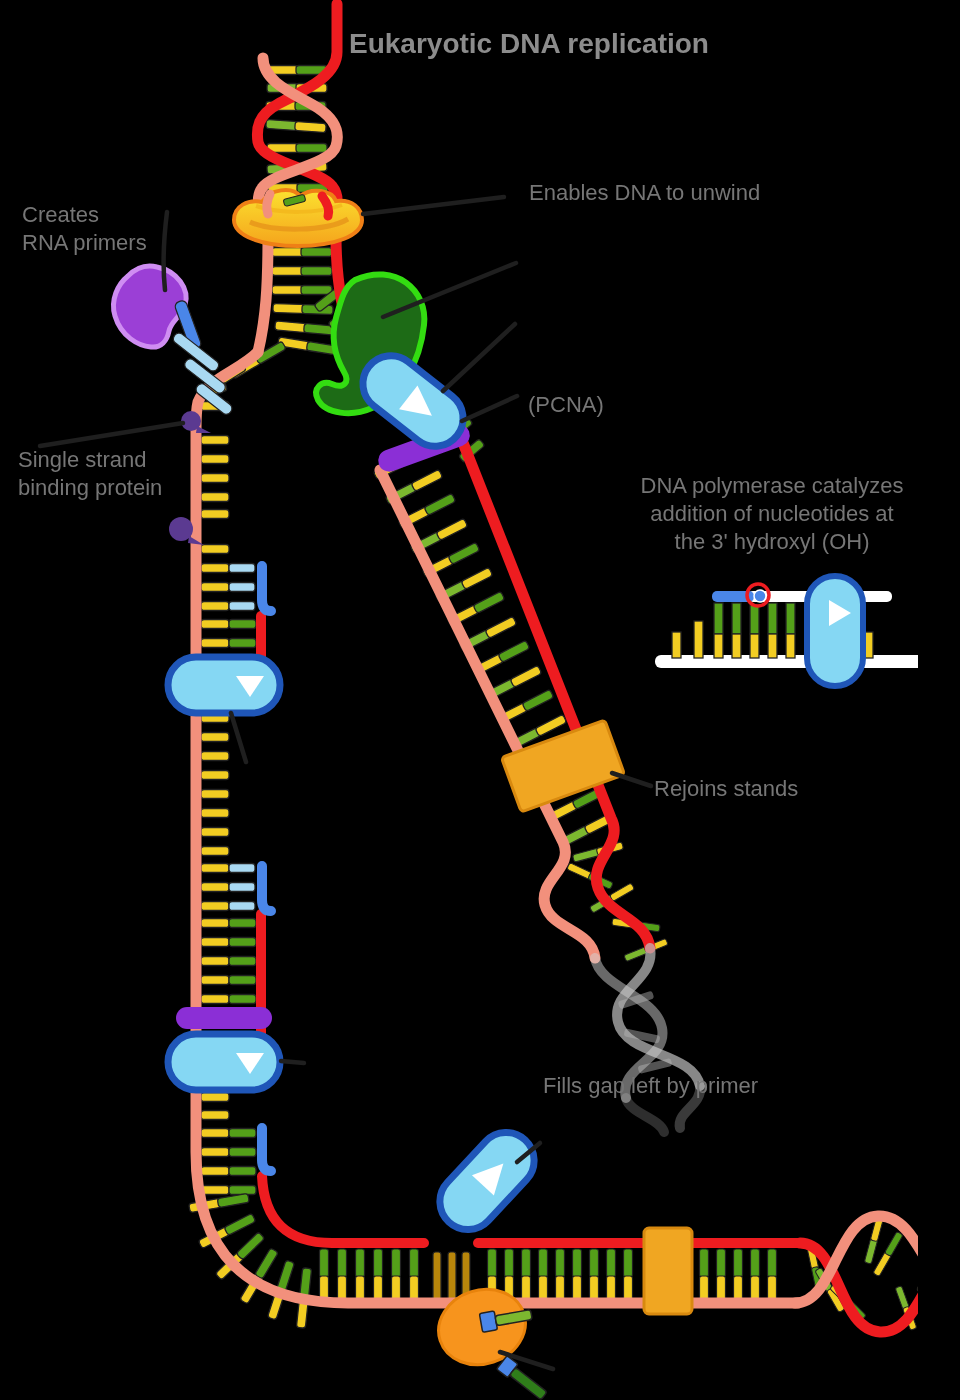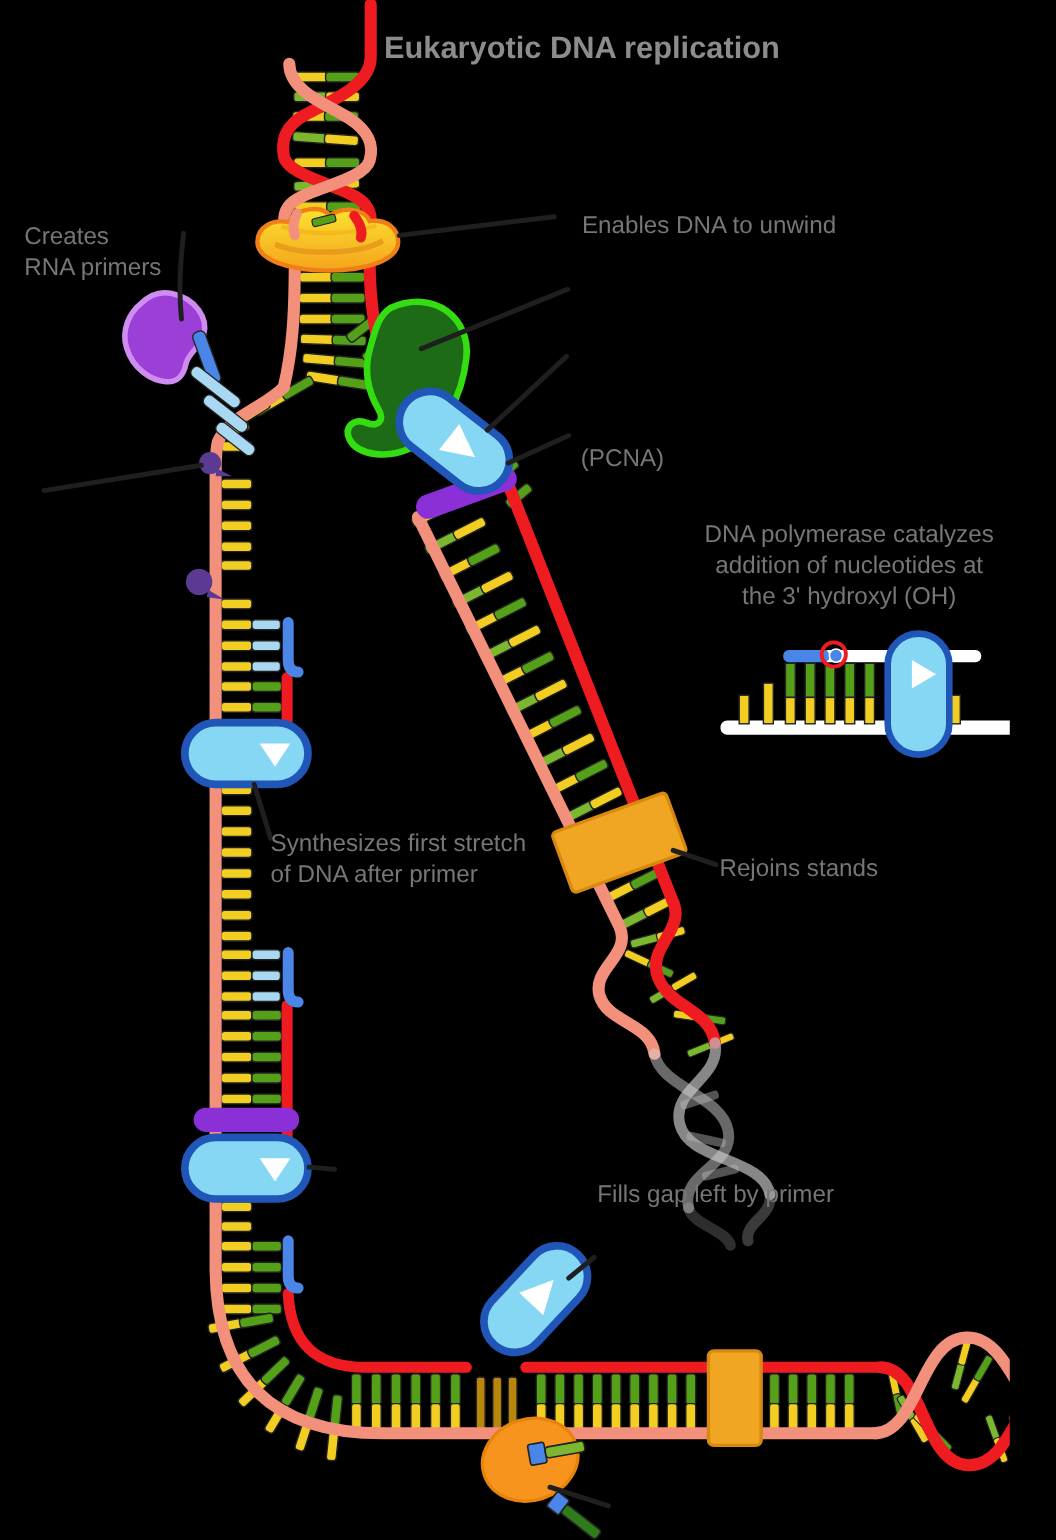--- a/index.html
+++ b/index.html
@@ -369,23 +369,23 @@
     <path d="M304,1063 L281,1061"></path>
     <path d="M540,1143 L517,1162"></path>
     <path d="M500,1352 L553,1369"></path>
   </g>
 </svg>
 
 <div id="title" style="left:349px;top:28px">Eukaryotic DNA replication</div>
 
 <div class="lbl" style="left:22px;top:201px">Creates
 RNA primers</div>
-<div class="lbl" style="left:529px;top:191px">Enables DNA to unwind</div>
-<div class="lbl" style="left:528px;top:403px">(PCNA)</div>
+<div class="lbl" style="left:529px;top:179px">Enables DNA to unwind</div>
+<div class="lbl" style="left:528px;top:391px">(PCNA)</div>
+<div class="lbl" style="left:18px;top:446px">Single strand
+binding protein</div>
 <div class="lbl center" style="left:616px;top:472px;width:312px">DNA polymerase catalyzes
 addition of nucleotides at
 the 3' hydroxyl (OH)</div>
-<div class="lbl" style="left:246px;top:753px">Synthesizes first stretch
-of DNA after primer</div>
 <div class="lbl" style="left:654px;top:775px">Rejoins stands</div>
 <div class="lbl" style="left:543px;top:1072px">Fills gap left by primer</div>
 
 </div>
 
 </body></html>

